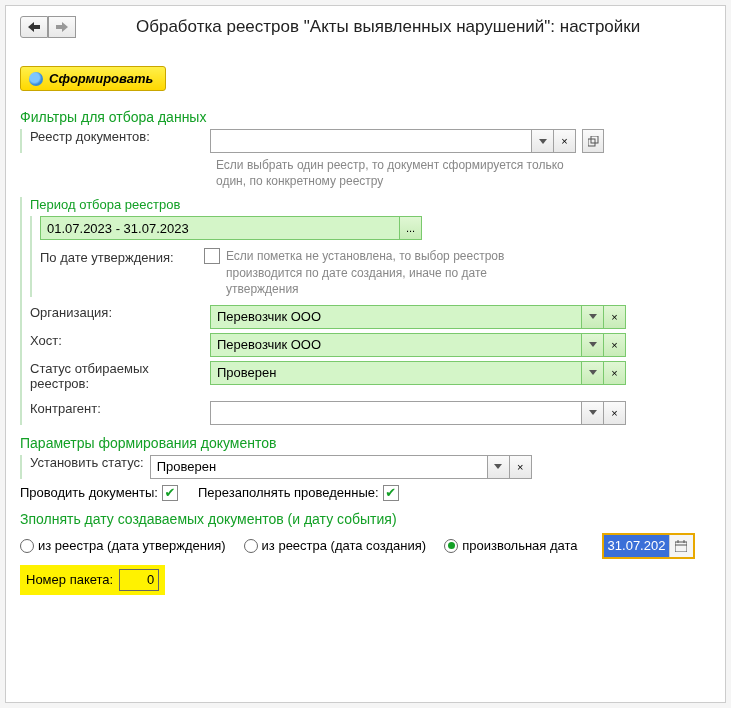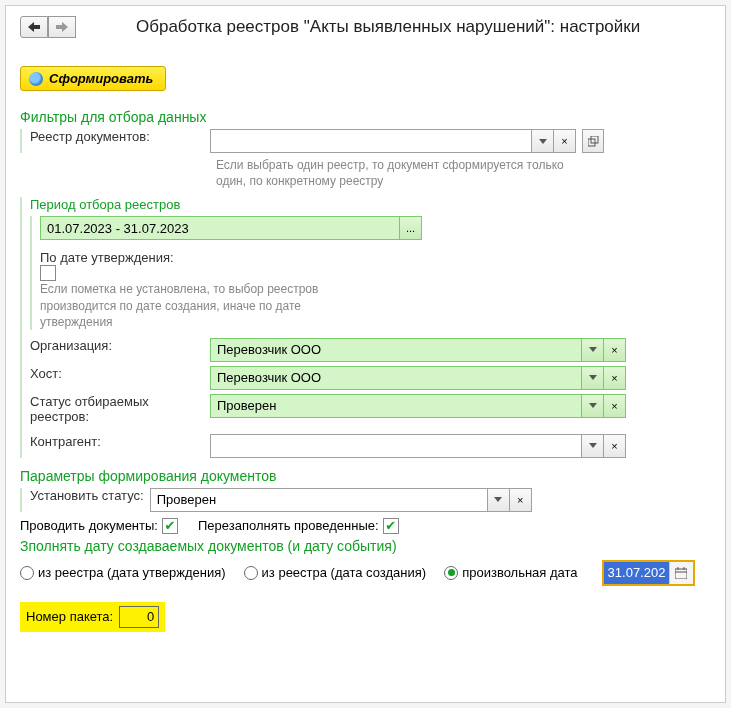--- a/index.html
+++ b/index.html
@@ -128,21 +128,20 @@
   }
   .indent-block {
     border-left: 2px solid #c9e6c9;
     padding-left: 8px;
     margin-bottom: 8px;
   }
   .checkbox-row {
     display: flex;
     align-items: flex-start;
     margin: 4px 0;
-    flex-direction: column;
   }
   .checkbox-row .label { padding-top: 2px; }
   .chk {
     width: 16px; height: 16px;
     border: 1px solid #888;
     background: #fff;
     display: inline-flex;
     align-items: center;
     justify-content: center;
     cursor: pointer;
@@ -207,21 +206,20 @@
     display: inline-flex;
     align-items: center;
     justify-content: center;
     cursor: pointer;
   }
   .packet-row {
     background: #fff200;
     display: inline-flex;
     align-items: center;
     padding: 4px 6px;
-    margin-top: 10px;
   }
   .packet-row .pkt-input {
     width: 40px;
     height: 22px;
     border: 1px solid #666;
     background: #fff200;
     text-align: right;
     padding: 1px 4px;
     font-size: 13px;
     margin-left: 6px;
@@ -358,21 +356,21 @@
     </div>
   </div>
 
   <div class="inline-checks">
     <span>Проводить документы:</span>
     <div class="chk checked"></div>
     <span style="margin-left:10px">Перезаполнять проведенные:</span>
     <div class="chk checked"></div>
   </div>
 
-  <div class="section-title green" style="margin-top:4px">Зполнять дату  создаваемых документов (и дату события)</div>
+  <div class="section-title green" style="margin-top:10px">Зполнять дату  создаваемых документов (и дату события)</div>
 
   <div class="radio-row">
     <label class="radio-label">
       <span class="radio"></span>
       <span>из реестра (дата утверждения)</span>
     </label>
     <label class="radio-label">
       <span class="radio"></span>
       <span>из реестра (дата создания)</span>
     </label>

